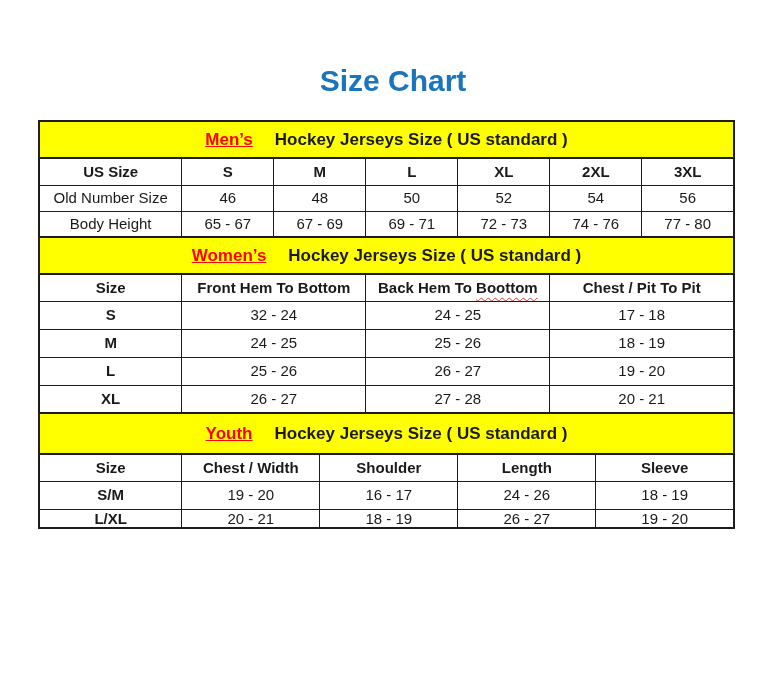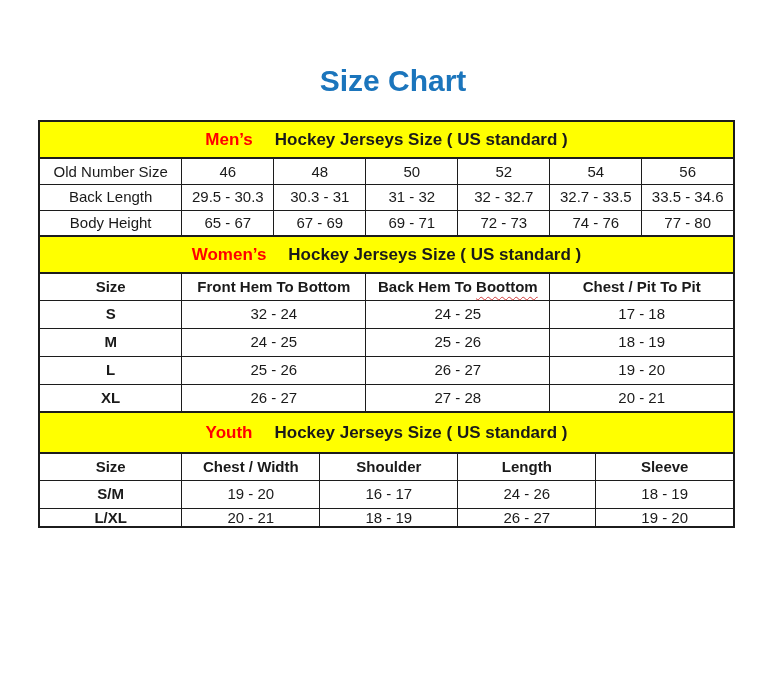--- a/index.html
+++ b/index.html
@@ -43,21 +43,21 @@
     font-size:15px;
     line-height:1.15;
   }
   tr.band td{
     background:var(--band-yellow);
     border-top-width:2px;border-bottom-width:2px;
     font-weight:bold;font-size:17px;
     height:37px;
   }
   tr.band.sec2 td{height:41px;}
-  tr.band .hl{color:var(--accent-red);}
+  tr.band .hl{color:var(--accent-red);text-decoration:underline;}
   tr.band .rest{margin-left:6px;padding-left:16px;}
   tr.head td{font-weight:bold;height:27px;}
   tr.data td{height:26px;font-weight:normal;}
   tr.data.sec1 td{height:28px;}
   tr.data.sec2 td{height:28px;}
   tr.data.last td{height:15px;}
   tr.data.sec1 td.row-label,
   tr.data.sec2 td.row-label{font-weight:bold;}
   .squiggle{
     text-decoration:underline;
@@ -87,37 +87,37 @@
         <col class="c-unit">
       <col class="c-unit">
         <col class="c-unit">
         <col class="c-unit">
         <col class="c-unit">
     </colgroup>
     <tbody>
         <tr class="band sec0">
           <td colspan="13"><span class="hl">Men’s</span><span class="rest">Hockey Jerseys Size ( US standard )</span></td>
         </tr>
+        <tr class="head sec0">
+          <td class="row-label" colspan="1">US Size</td>
+          <td colspan="2">S</td>
+          <td colspan="2">M</td>
+          <td colspan="2">L</td>
+          <td colspan="2">XL</td>
+          <td colspan="2">2XL</td>
+          <td colspan="2">3XL</td>
+        </tr>
         <tr class="data sec0">
           <td class="row-label" colspan="1">Old Number Size</td>
           <td class="val" colspan="2">46</td>
           <td class="val" colspan="2">48</td>
           <td class="val" colspan="2">50</td>
           <td class="val" colspan="2">52</td>
           <td class="val" colspan="2">54</td>
           <td class="val" colspan="2">56</td>
-        </tr>
-        <tr class="data sec0">
-          <td class="row-label" colspan="1">Back Length</td>
-          <td class="val" colspan="2">29.5 - 30.3</td>
-          <td class="val" colspan="2">30.3 - 31</td>
-          <td class="val" colspan="2">31 - 32</td>
-          <td class="val" colspan="2">32 - 32.7</td>
-          <td class="val" colspan="2">32.7 - 33.5</td>
-          <td class="val" colspan="2">33.5 - 34.6</td>
         </tr>
         <tr class="data sec0">
           <td class="row-label" colspan="1">Body Height</td>
           <td class="val" colspan="2">65 - 67</td>
           <td class="val" colspan="2">67 - 69</td>
           <td class="val" colspan="2">69 - 71</td>
           <td class="val" colspan="2">72 - 73</td>
           <td class="val" colspan="2">74 - 76</td>
           <td class="val" colspan="2">77 - 80</td>
         </tr>

